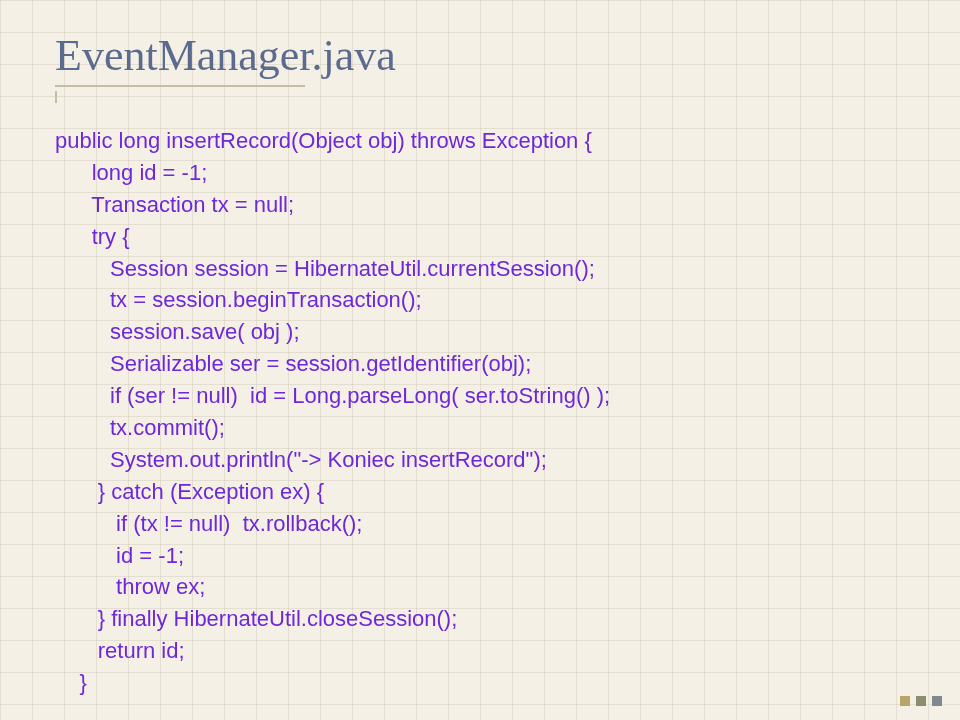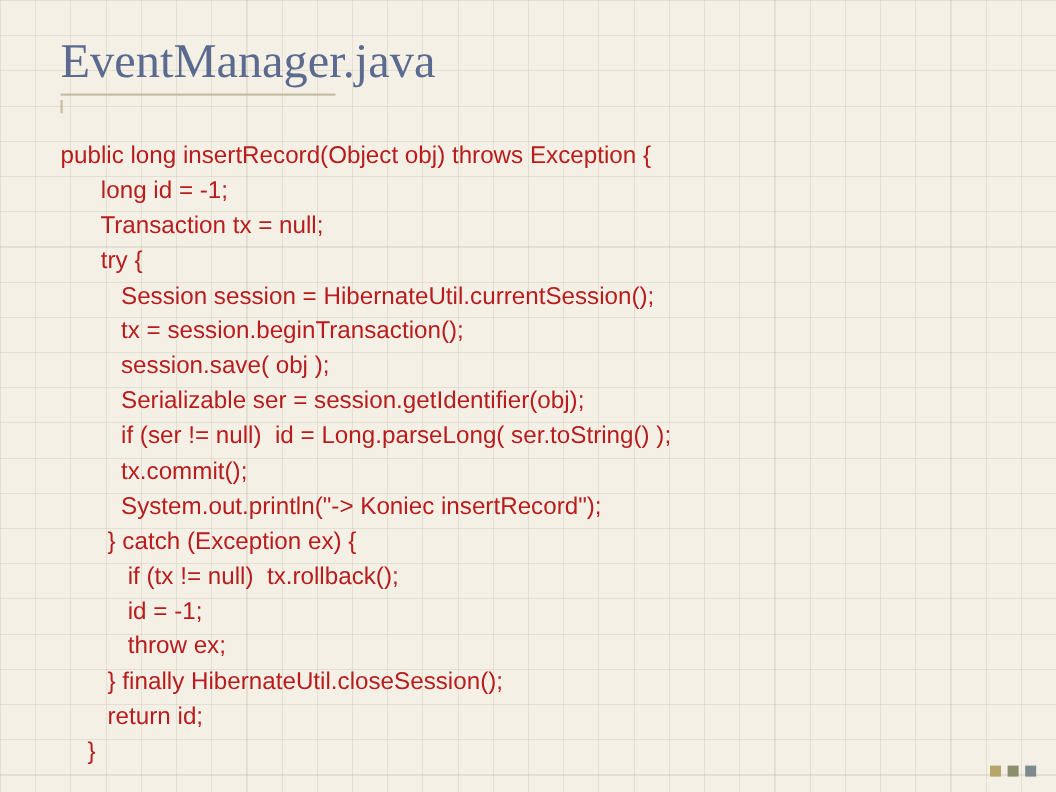--- a/index.html
+++ b/index.html
@@ -39,21 +39,21 @@
     position: absolute;
     left: 0;
     top: 6px;
     width: 2px;
     height: 12px;
     background: #c7bda3;
   }
   .code {
     font-size: 22px;
     line-height: 1.45;
-    color: #b91c1c;
+    color: #6d28d9;
     white-space: pre;
     font-family: Arial, Helvetica, sans-serif;
   }
   .dotset {
     position: absolute;
     right: 18px;
     bottom: 14px;
     display: flex;
     gap: 6px;
   }

